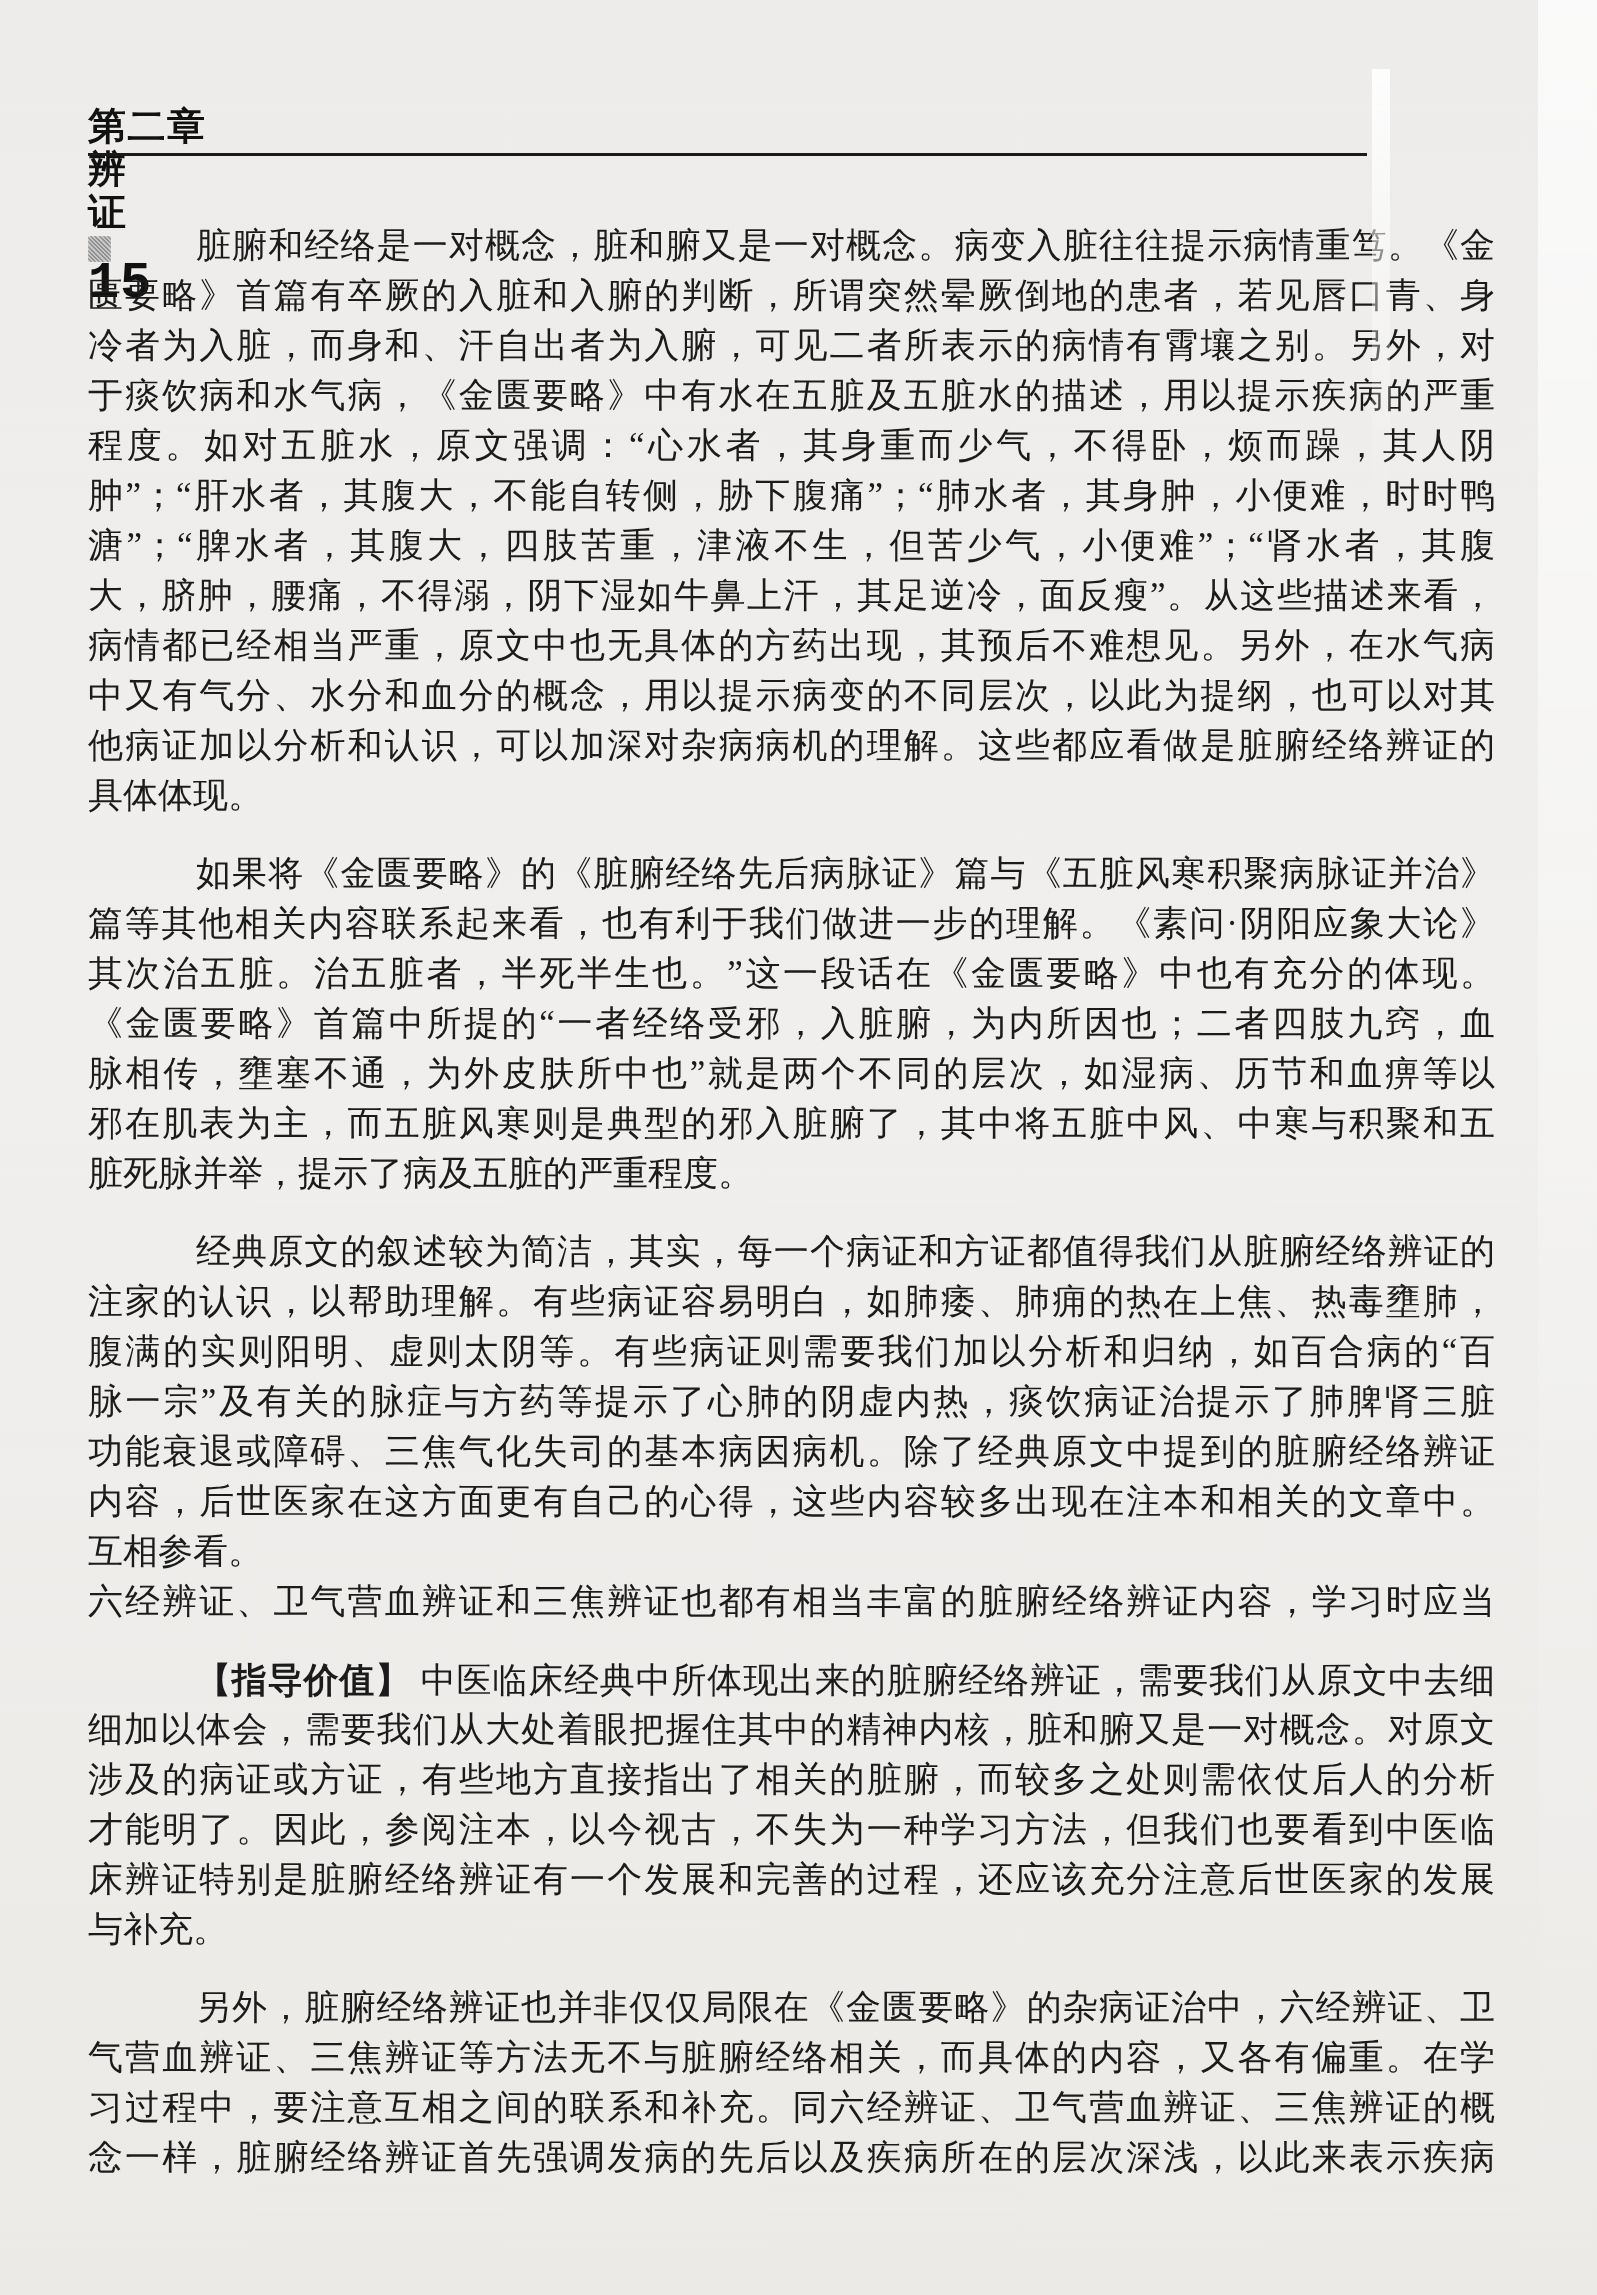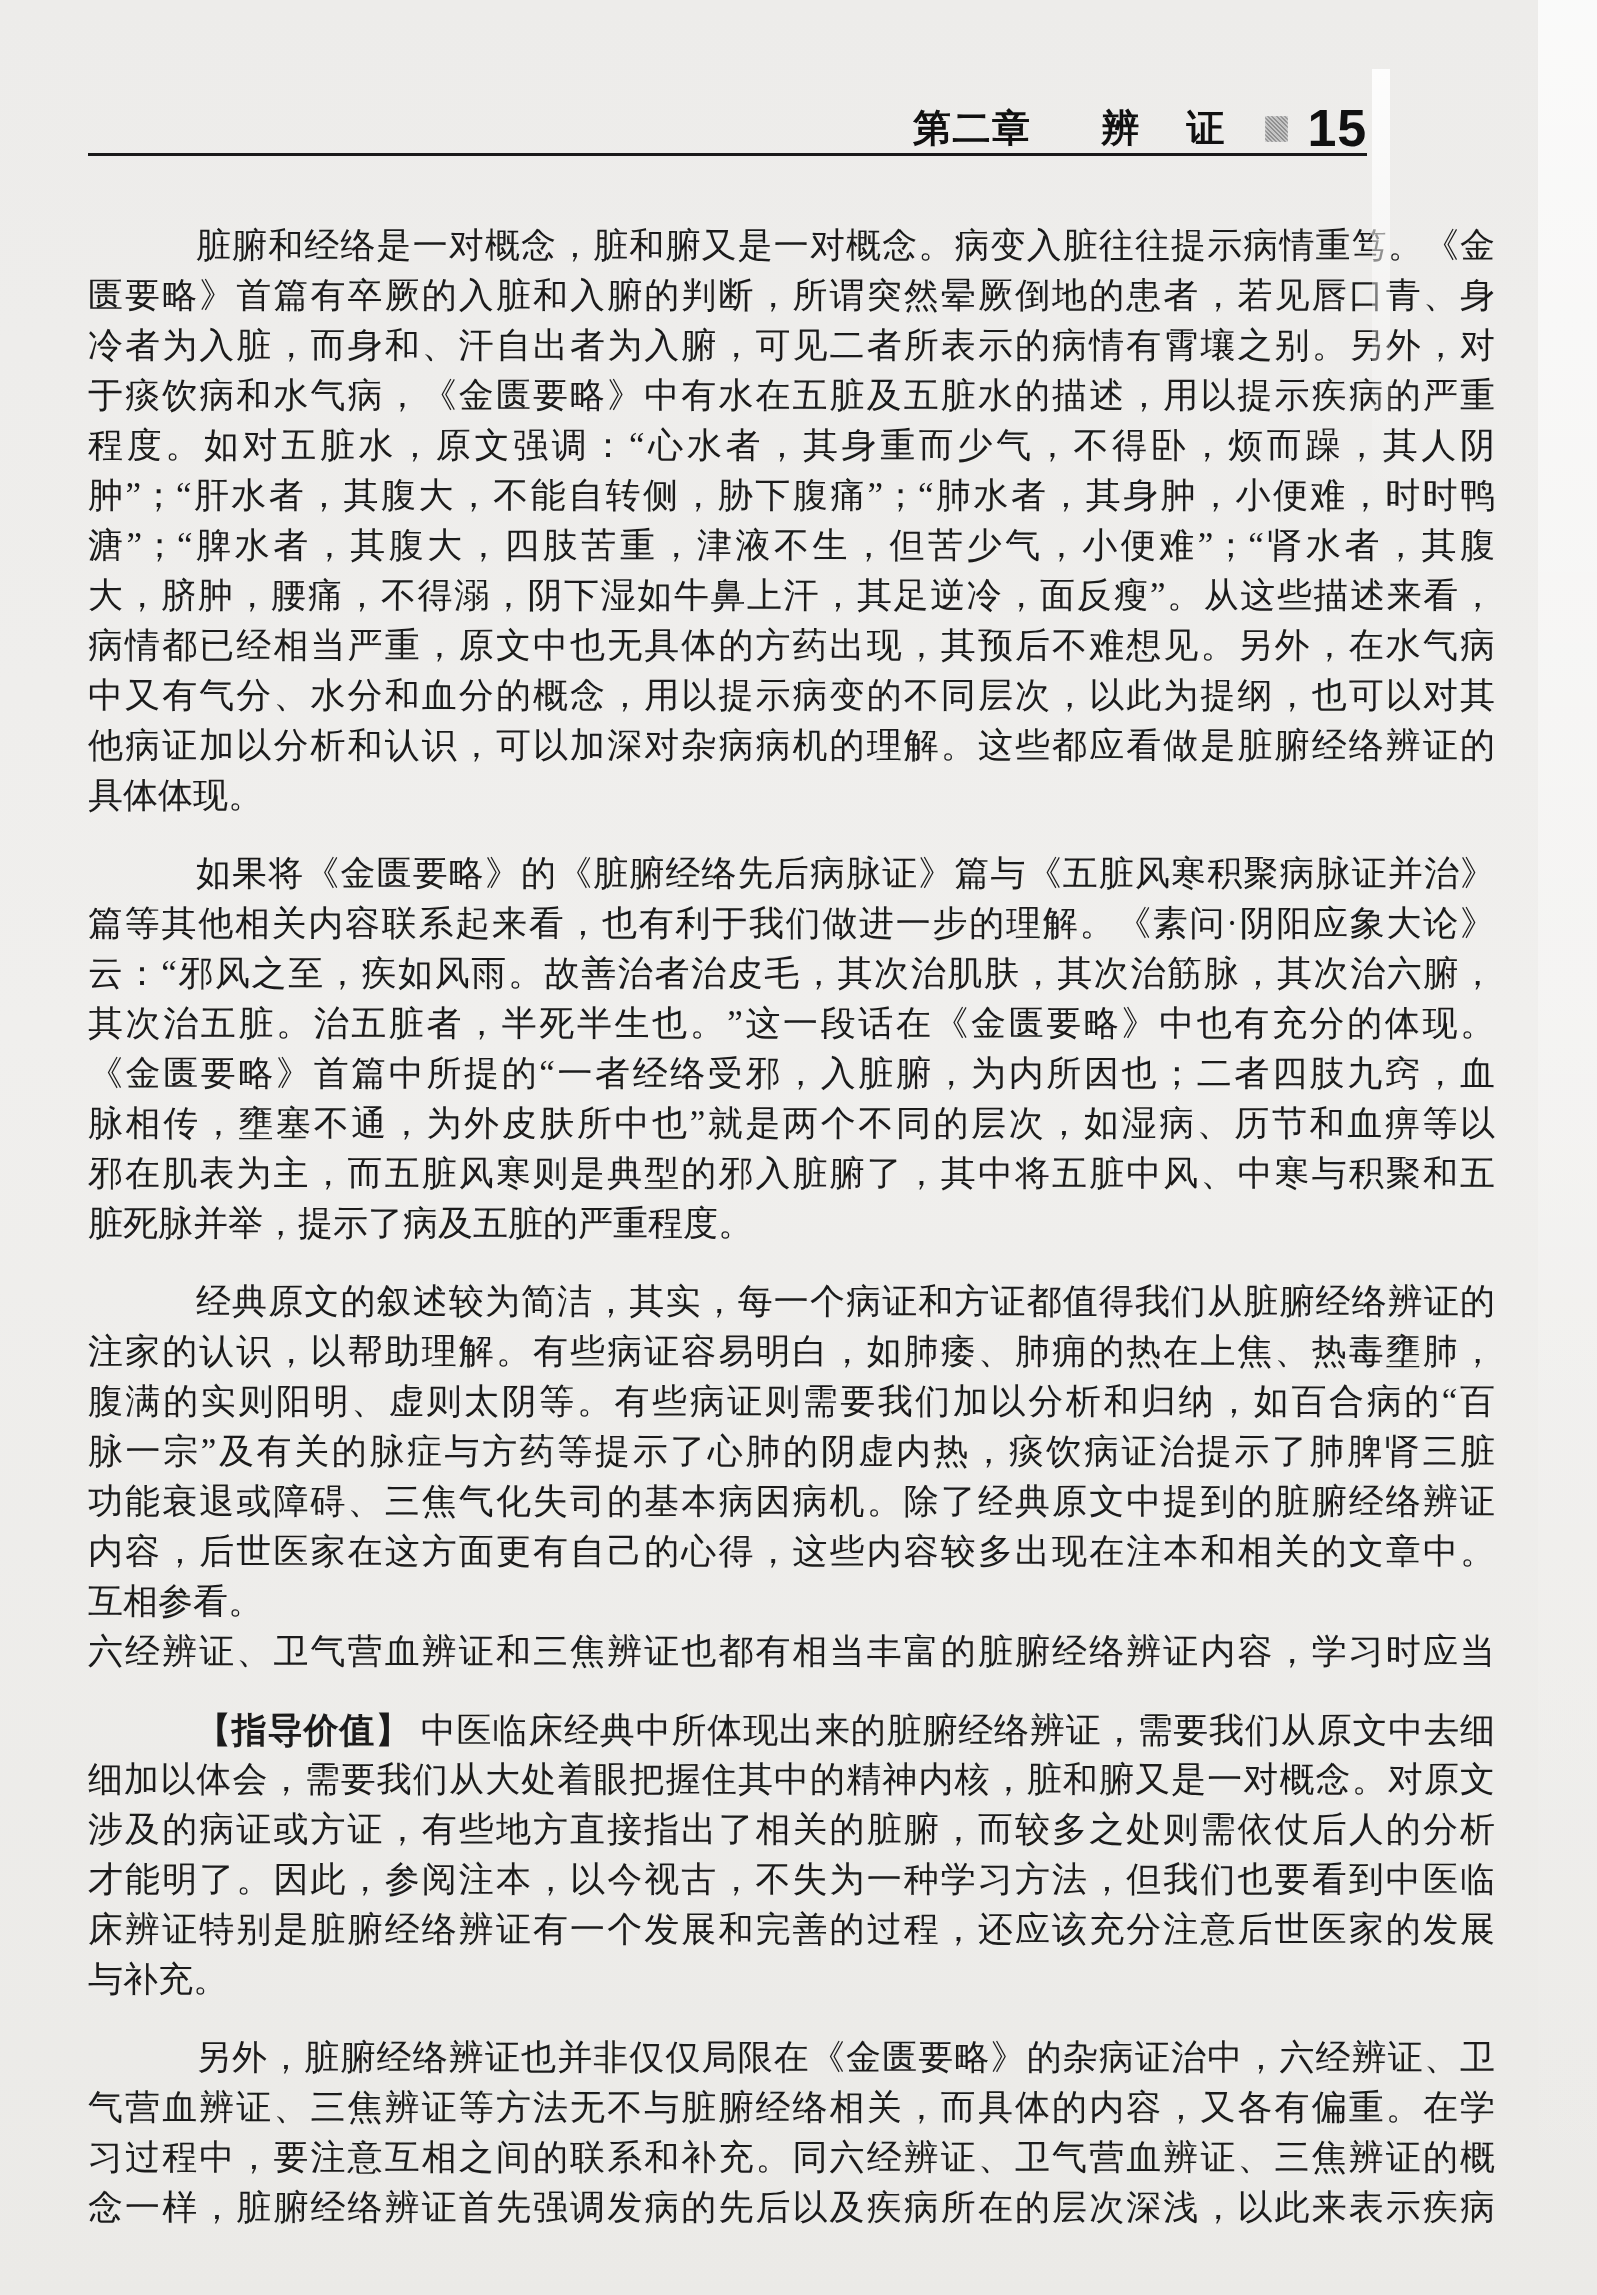--- a/index.html
+++ b/index.html
@@ -22,24 +22,25 @@
     pointer-events: none;
   }
   .header-strip {
     position: absolute; top: 69px; left: 1372px; width: 18.3px; height: 427px;
     background: linear-gradient(180deg, rgba(255,255,255,0.9), rgba(255,255,255,0));
     pointer-events: none;
   }
   
   .running-head {
     position: absolute; top: 107px; left: 88px; width: 1279px;
-    display: flex; justify-content: flex-end; align-items: center;
-    font-family: Liberation Sans, sans-serif;
+    display: flex; justify-content: flex-end; align-items: flex-start;
+    font-family: Liberation Mono, monospace;
     font-weight: 700; font-size: 38px; line-height: 43px; color: #111;
     white-space: nowrap;
+    flex-direction: column;
   }
   .running-head .chapter { margin-right: 70px; letter-spacing: 1.5px; }
   .running-head .tchar1  { margin-right: 47px; }
   .running-head .tchar2  { margin-right: 40px; }
   .running-head .marker {
     width: 23px; height: 26px; margin-right: 20px;
     background: #a0a0a0;
     background-image: repeating-linear-gradient(45deg, rgba(255,255,255,0.38) 0 1.5px, rgba(0,0,0,0.10) 1.5px 3px);
     box-shadow: inset 0 0 3px rgba(255,255,255,0.5);
   }
@@ -88,21 +89,20 @@
       <div class="line"><span>程度。如对五脏水，原文强调：“心水者，其身重而少气，不得卧，烦而躁，其人阴</span></div>
       <div class="line"><span>肿”；“肝水者，其腹大，不能自转侧，胁下腹痛”；“肺水者，其身肿，小便难，时时鸭</span></div>
       <div class="line"><span>溏”；“脾水者，其腹大，四肢苦重，津液不生，但苦少气，小便难”；“肾水者，其腹</span></div>
       <div class="line"><span>大，脐肿，腰痛，不得溺，阴下湿如牛鼻上汗，其足逆冷，面反瘦”。从这些描述来看，</span></div>
       <div class="line"><span>病情都已经相当严重，原文中也无具体的方药出现，其预后不难想见。另外，在水气病</span></div>
       <div class="line"><span>中又有气分、水分和血分的概念，用以提示病变的不同层次，以此为提纲，也可以对其</span></div>
       <div class="line"><span>他病证加以分析和认识，可以加深对杂病病机的理解。这些都应看做是脏腑经络辨证的</span></div>
       <div class="line last"><span>具体体现。</span></div>
       <div class="line indent"><span>如果将《金匮要略》的《脏腑经络先后病脉证》篇与《五脏风寒积聚病脉证并治》</span></div>
       <div class="line"><span>篇等其他相关内容联系起来看，也有利于我们做进一步的理解。《素问·阴阳应象大论》</span></div>
-      <div class="line"><span>云：“邪风之至，疾如风雨。故善治者治皮毛，其次治肌肤，其次治筋脉，其次治六腑，</span></div>
       <div class="line"><span>其次治五脏。治五脏者，半死半生也。”这一段话在《金匮要略》中也有充分的体现。</span></div>
       <div class="line"><span>《金匮要略》首篇中所提的“一者经络受邪，入脏腑，为内所因也；二者四肢九窍，血</span></div>
       <div class="line"><span>脉相传，壅塞不通，为外皮肤所中也”就是两个不同的层次，如湿病、历节和血痹等以</span></div>
       <div class="line"><span>邪在肌表为主，而五脏风寒则是典型的邪入脏腑了，其中将五脏中风、中寒与积聚和五</span></div>
       <div class="line last"><span>脏死脉并举，提示了病及五脏的严重程度。</span></div>
       <div class="line indent"><span>经典原文的叙述较为简洁，其实，每一个病证和方证都值得我们从脏腑经络辨证的</span></div>
       <div class="line"><span>注家的认识，以帮助理解。有些病证容易明白，如肺痿、肺痈的热在上焦、热毒壅肺，</span></div>
       <div class="line"><span>腹满的实则阳明、虚则太阴等。有些病证则需要我们加以分析和归纳，如百合病的“百</span></div>
       <div class="line"><span>脉一宗”及有关的脉症与方药等提示了心肺的阴虚内热，痰饮病证治提示了肺脾肾三脏</span></div>
       <div class="line"><span>功能衰退或障碍、三焦气化失司的基本病因病机。除了经典原文中提到的脏腑经络辨证</span></div>

